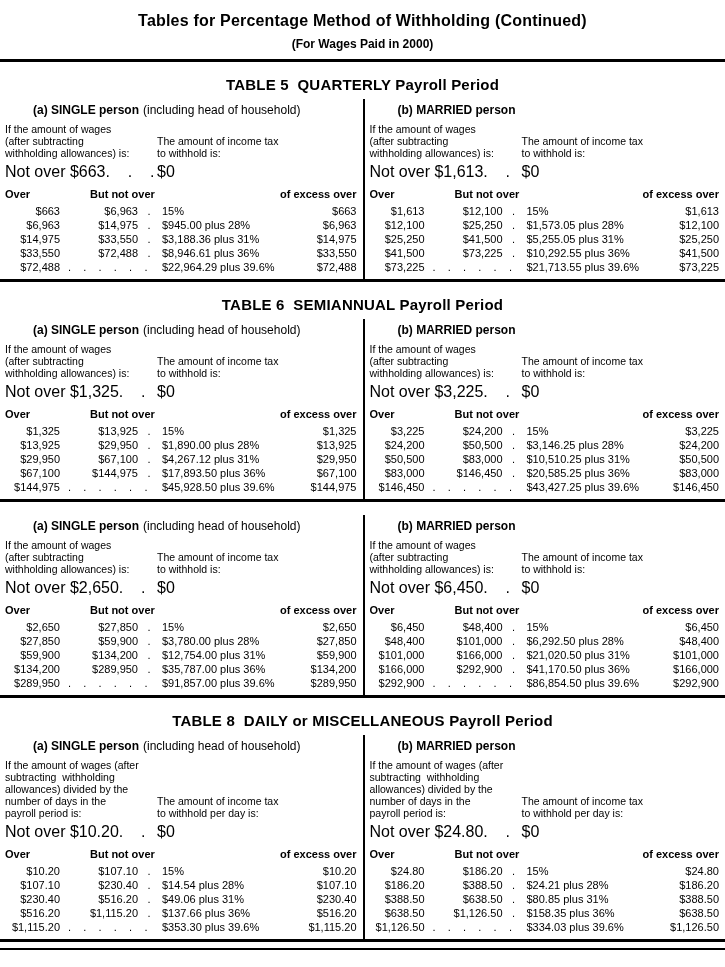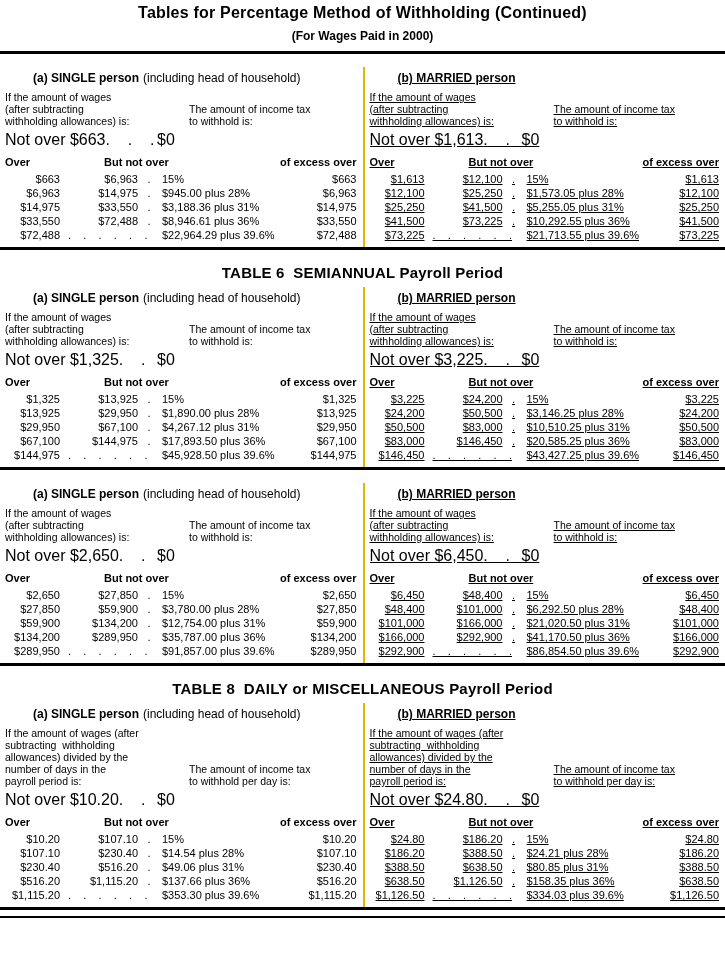--- a/index.html
+++ b/index.html
@@ -1,65 +1,66 @@
 <!DOCTYPE html>
 <html><head>
 <meta charset="utf-8">
 <style>
   * { margin:0; padding:0; box-sizing:border-box; }
   html,body { background:#fff; }
   body { width:725px; height:967px; color:#000; font-family:"Liberation Sans", sans-serif; }
-  .page { width:725px; height:967px; overflow:hidden; padding-top:4px; }
+  .page { width:725px; height:967px; overflow:hidden; padding-top:12px; }
   .doc-title { font-size:16px; font-weight:bold; text-align:center; letter-spacing:.2px; }
   .doc-subtitle { font-size:12px; font-weight:bold; text-align:center; margin-top:7px; }
   .top-rule { height:3px; background:#000; margin-top:8px; }
   .bottom-rule { height:2px; background:#000; margin-top:6px; }
 
   .tsec { margin-top:13px; border-bottom:3px solid #000; }
   .ttitle { font-size:15px; font-weight:bold; text-align:center; white-space:pre; line-height:20px; margin-bottom:4px; letter-spacing:.2px; }
   .tbody { display:flex; align-items:stretch; }
   .tcol { width:50%; padding:4px 6px 5px 5px; }
-  .tcol + .tcol { border-left:2px solid #eab308;text-decoration:underline; }
+  .tcol + .tcol { border-left:2px solid #000000; }
 
   .phead { font-size:12px; line-height:15px; margin-bottom:5px; white-space:nowrap;margin-left:28px; }
   .pb { font-weight:bold; }
   .pn { margin-left:4px; }
 
-  .labels { display:flex; align-items:flex-end; font-size:10.5px; line-height:12px; margin-bottom:6px;gap:32px; }
+  .labels { display:flex; align-items:flex-end; font-size:10.5px; line-height:12px; margin-bottom:6px; }
   .wlabel { width:152px; flex:none; }
   .lline { white-space:pre; }
 
   .notover { display:flex; font-size:16px; line-height:14px; margin-bottom:8px; }
   .no-left { width:152px; flex:none; display:flex; justify-content:space-between; overflow:hidden; }
   .no-lab, .no-dots { white-space:pre; }
   .no-dots { padding-right:6px; }
 
   .hrow { display:flex; font-weight:bold; font-size:11px; line-height:14px; margin-bottom:3px; }
   .h-over { width:85px; flex:none; }
-  .h-bno { flex:none;margin-left:14px; }
+  .h-bno { flex:none; }
   .h-sp { flex:1; }
   .h-exc { text-align:right; }
 
   .drow { display:flex; font-size:11px; line-height:14px;align-items:center; }
   .c-over { width:55px; flex:none; text-align:right; }
   .c-bno { width:78px; flex:none; text-align:right; }
   .c-sep { width:22px; flex:none; text-align:center; }
   .c-dotspan { width:100px; flex:none; white-space:pre; padding-left:8px; overflow:hidden; }
   .c-tax { flex:1; padding-left:2px; white-space:nowrap; }
   .c-exc { width:72px; flex:none; text-align:right; }
 </style>
 </head>
 <body>
 
 <div class="page">
   <h1 class="doc-title">Tables for Percentage Method of Withholding (Continued)</h1>
   <div class="doc-subtitle">(For Wages Paid in 2000)</div>
   <div class="top-rule"></div>
   <main id="tables">
       <section class="tsec">
+        <h2 class="ttitle">TABLE 5  QUARTERLY Payroll Period</h2>
         <div class="tbody">
           <div class="tcol">
             <div class="phead"><span class="pb">(a) SINGLE person</span><span class="pn">(including head of household)</span></div>
             <div class="labels">
               <div class="wlabel">
                 <div class="lline">If the amount of wages</div>
                 <div class="lline">(after subtracting</div>
                 <div class="lline">withholding allowances) is:</div>
               </div>
               <div class="tlabel">

